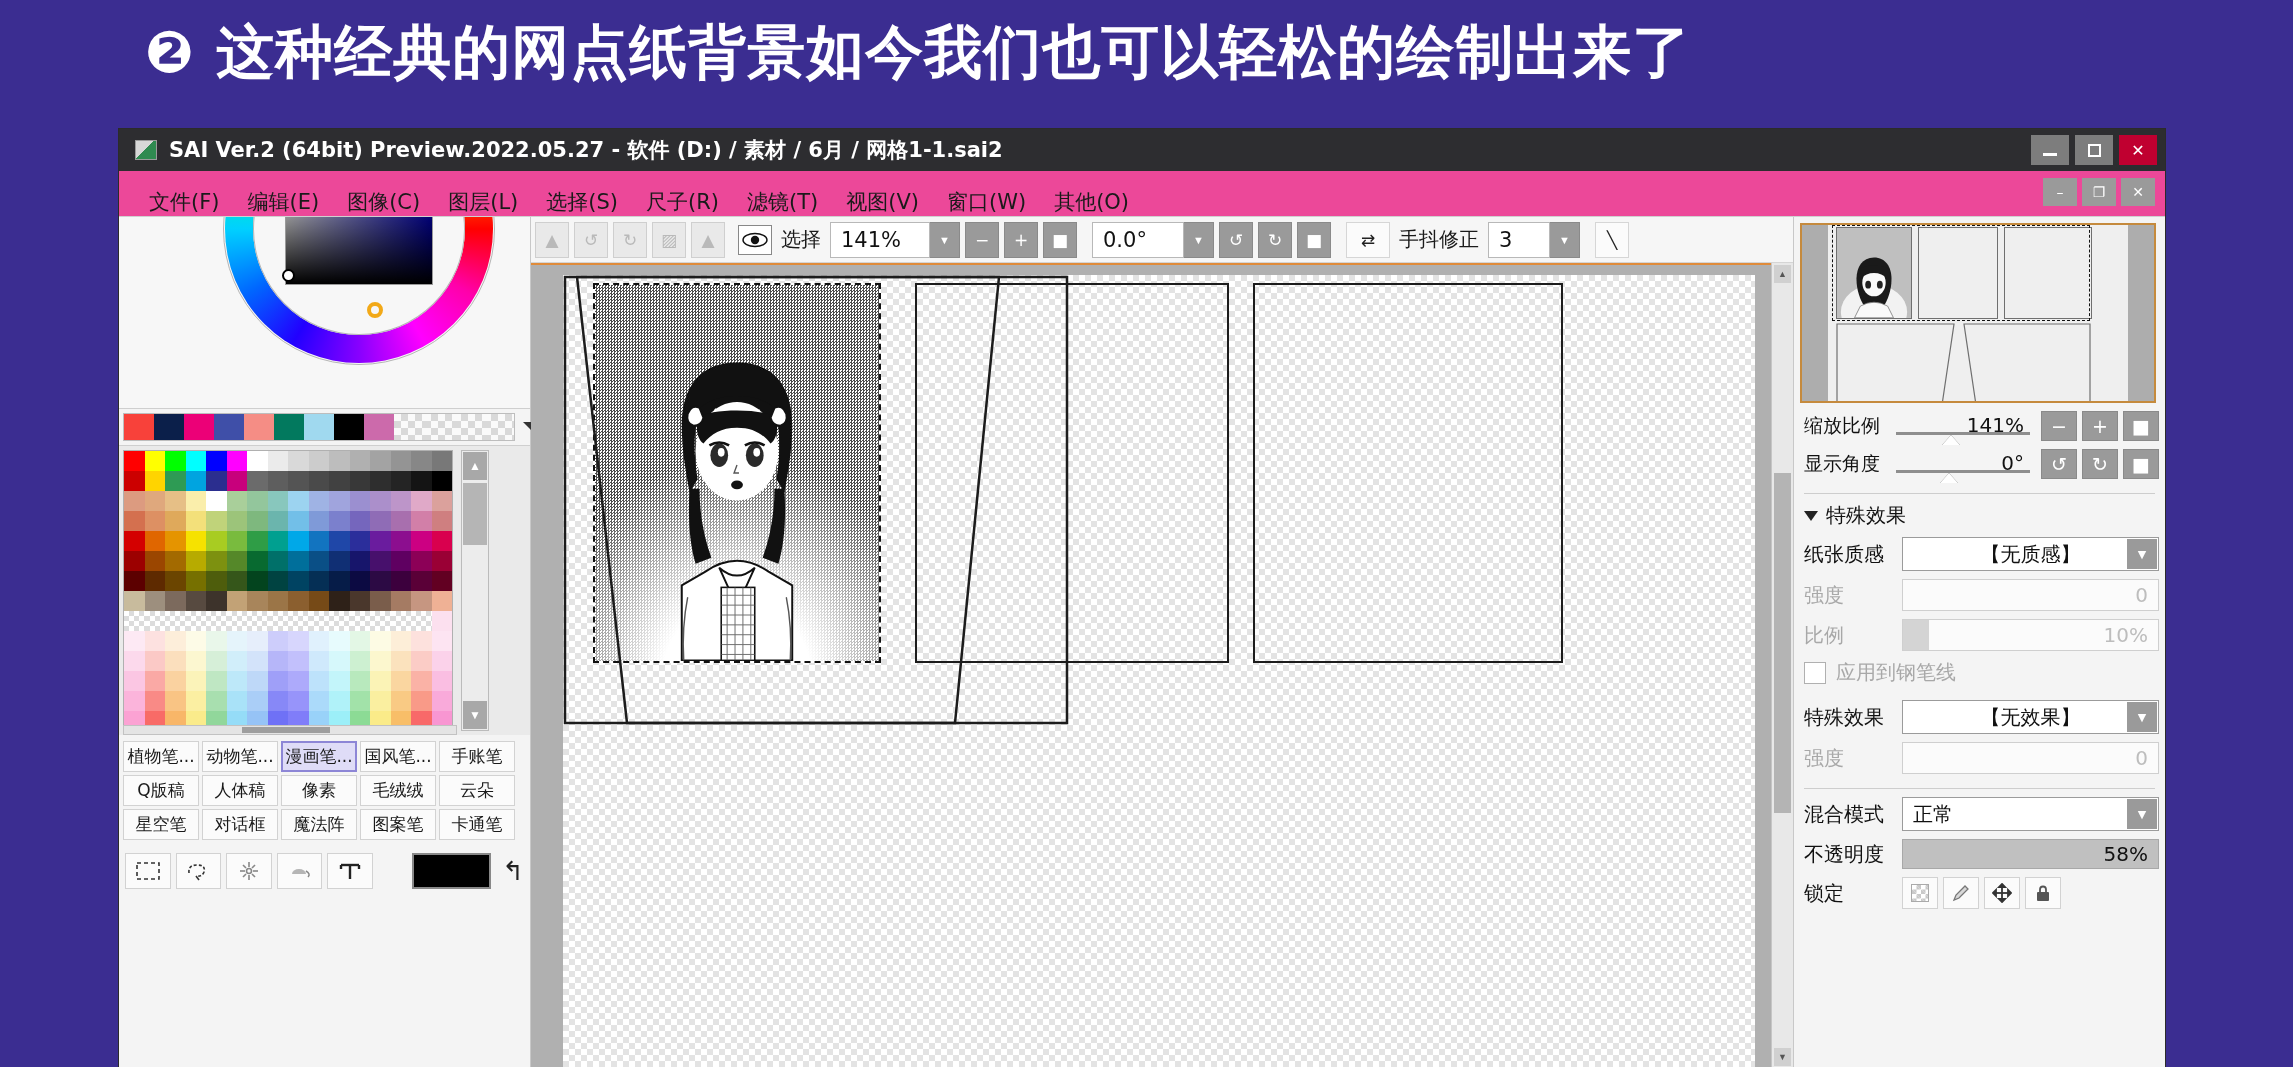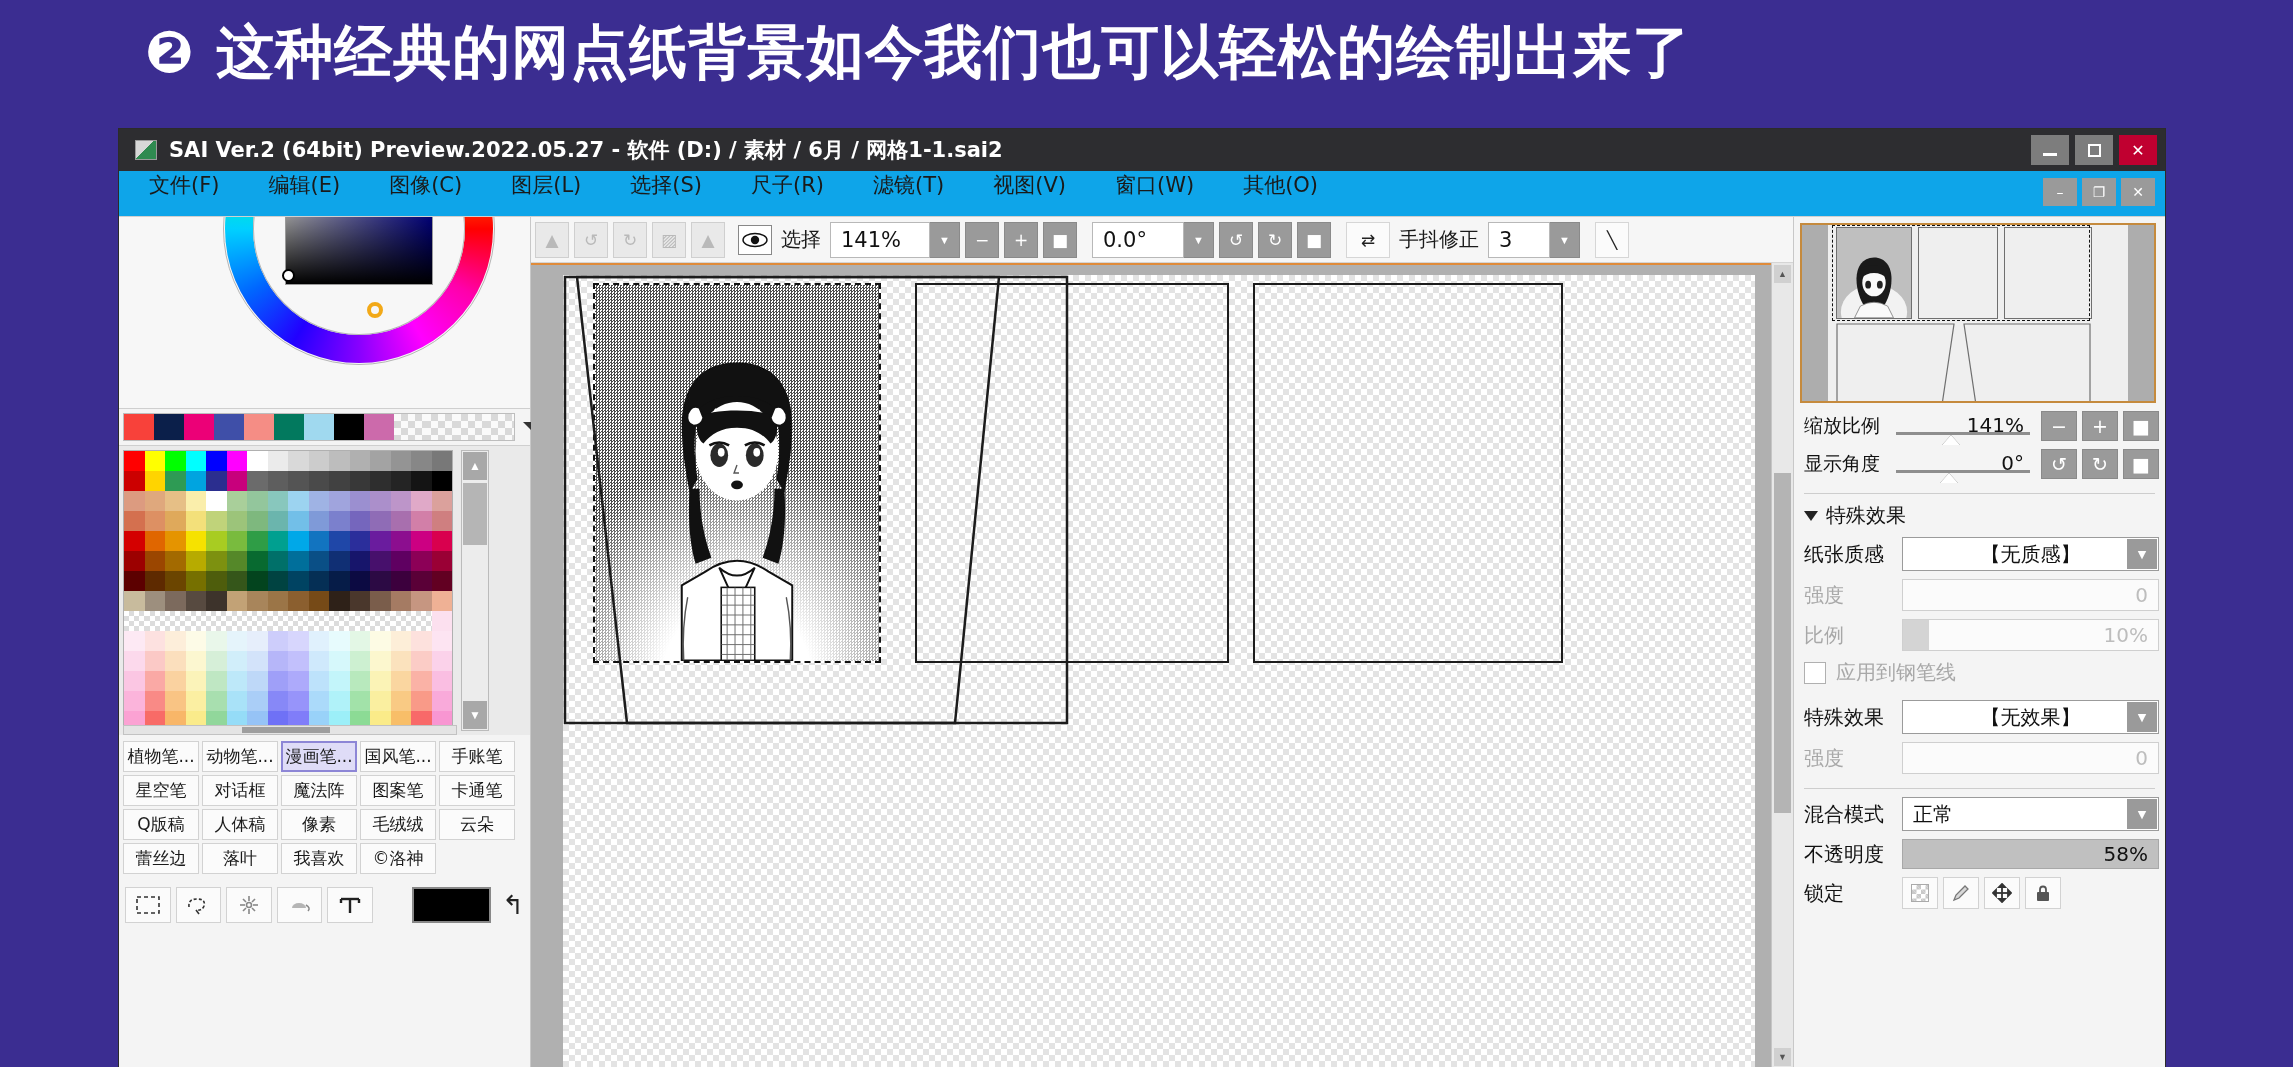--- a/index.html
+++ b/index.html
@@ -49,23 +49,23 @@
     width: 38px; height: 30px; background: #7d7d7d;
     display: flex; align-items: center; justify-content: center;
     color: #fff; font-size: 16px; font-family: "DejaVu Sans", sans-serif;
   }
   .win-btn.close { background: #c00030; }
   .win-btn .bx { width: 13px; height: 13px; border: 2px solid #fff; }
   .win-btn .mn { width: 14px; height: 3px; background: #fff; margin-top: 9px; }
 
   
   #menubar {
-    position: relative; height: 46px; background: #0ea5e9;
+    position: relative; height: 46px; background: #ec4899;
     border-bottom: 1px solid #d0d0d0;
-    display: flex; align-items: flex-start; padding-left: 30px; gap: 49px;
+    display: flex; align-items: flex-end; padding-left: 30px; gap: 28px;
   }
   .menu-item {
     font-size: 21px; color: #1a1a1a; white-space: nowrap;
     font-family: "DejaVu Sans", sans-serif;
   }
   .menubar-wins { position: absolute; right: 10px; top: 7px; display: flex; gap: 5px; }
   .mw {
     width: 34px; height: 28px; background: #9a9a9a;
     display: flex; align-items: center; justify-content: center;
     color: #fff; font-size: 14px; font-family: "DejaVu Sans", sans-serif;
@@ -703,38 +703,32 @@
 
       <div id="brushes">
           <div class="brush-row">
             <div class="brush-cell">植物笔...</div>
             <div class="brush-cell">动物笔...</div>
             <div class="brush-cell active">漫画笔...</div>
             <div class="brush-cell">国风笔...</div>
             <div class="brush-cell">手账笔</div>
           </div>
           <div class="brush-row">
+            <div class="brush-cell">Q版稿</div>
+            <div class="brush-cell">人体稿</div>
+            <div class="brush-cell">像素</div>
+            <div class="brush-cell">毛绒绒</div>
+            <div class="brush-cell">云朵</div>
+          </div>
+          <div class="brush-row">
             <div class="brush-cell">星空笔</div>
             <div class="brush-cell">对话框</div>
             <div class="brush-cell">魔法阵</div>
             <div class="brush-cell">图案笔</div>
             <div class="brush-cell">卡通笔</div>
-          </div>
-          <div class="brush-row">
-            <div class="brush-cell">Q版稿</div>
-            <div class="brush-cell">人体稿</div>
-            <div class="brush-cell">像素</div>
-            <div class="brush-cell">毛绒绒</div>
-            <div class="brush-cell">云朵</div>
-          </div>
-          <div class="brush-row">
-            <div class="brush-cell">蕾丝边</div>
-            <div class="brush-cell">落叶</div>
-            <div class="brush-cell">我喜欢</div>
-            <div class="brush-cell">©洛神</div>
           </div>
         </div>
 
       <div id="tool-row">
         <div class="tool-btn">
           <svg width="24" height="18">
               <rect x="1" y="1" width="22" height="16" fill="none" stroke="#333" stroke-width="1.6" stroke-dasharray="4 3"></rect>
             </svg>
         </div>
         <div class="tool-btn">

